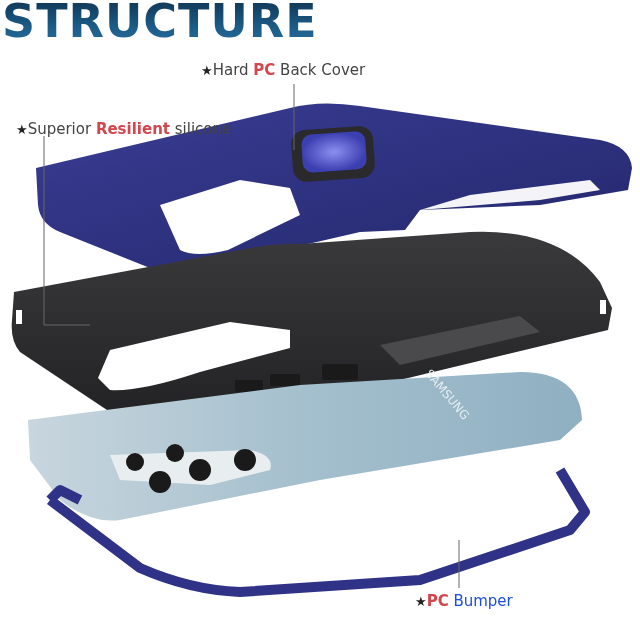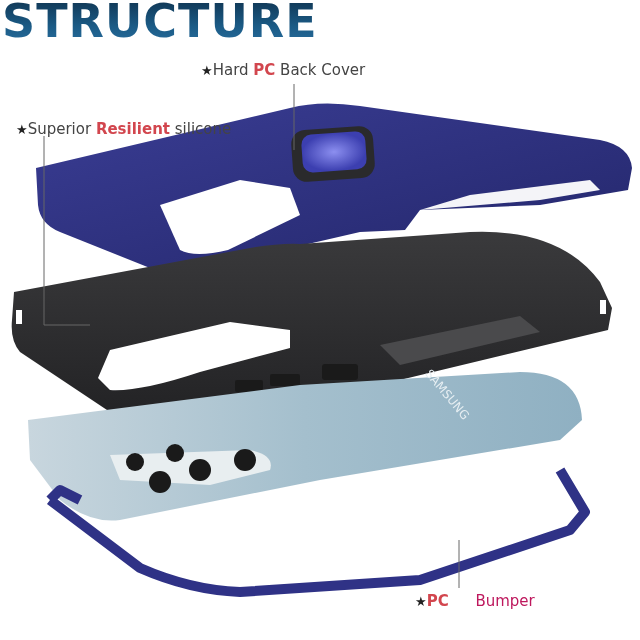--- a/index.html
+++ b/index.html
@@ -2,21 +2,21 @@
 <html><head>
 <meta charset="utf-8">
 <style>
   html,body{margin:0;padding:0;background:#fff;}
   body{width:640px;height:640px;position:relative;overflow:hidden;font-family:"DejaVu Sans","Liberation Sans",sans-serif;}
   .title{position:absolute;left:2px;top:-6px;font-family:"DejaVu Sans","Liberation Sans",sans-serif;font-weight:bold;font-size:46px;letter-spacing:1px;
     background:linear-gradient(180deg,#0e2f4a 0%,#1b5b86 60%,#2a6fa0 100%);-webkit-background-clip:text;background-clip:text;color:transparent;}
   .label{position:absolute;font-size:15px;color:#444;white-space:nowrap;font-family:"DejaVu Sans","Liberation Sans",sans-serif;text-align:right;}
   .label .star{color:#222;font-size:13px;}
   .label .hl{color:#d2464e;font-weight:bold;}
-  .label .pink{color:#be185d;margin-left:22px;}
+  .label .pink{color:#1d4ed8;}
   svg{position:absolute;left:0;top:0;}
 </style>
 </head>
 <body>
 
 <div class="title">STRUCTURE</div>
 
 <svg width="640" height="640" viewBox="0 0 640 640">
   <defs>
     <linearGradient id="navy" x1="0" y1="0" x2="1" y2="1">

